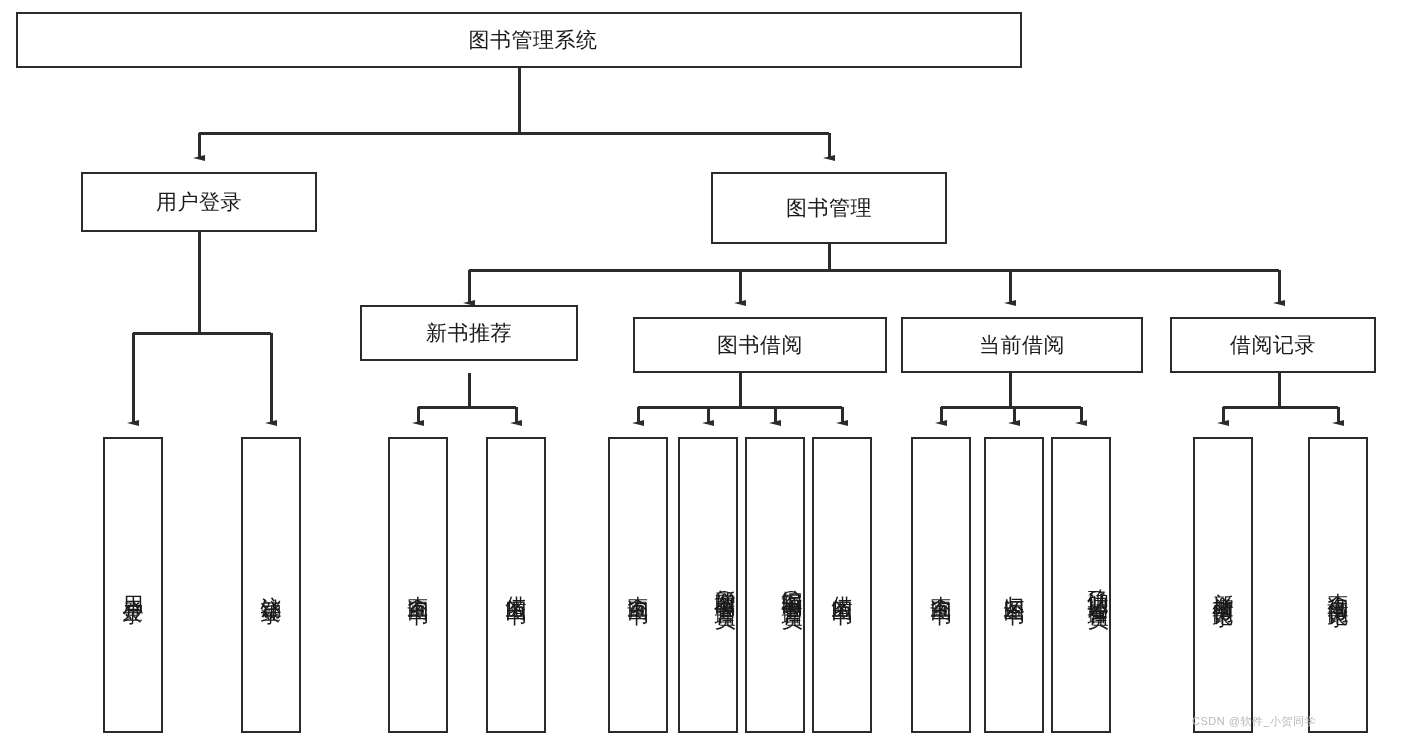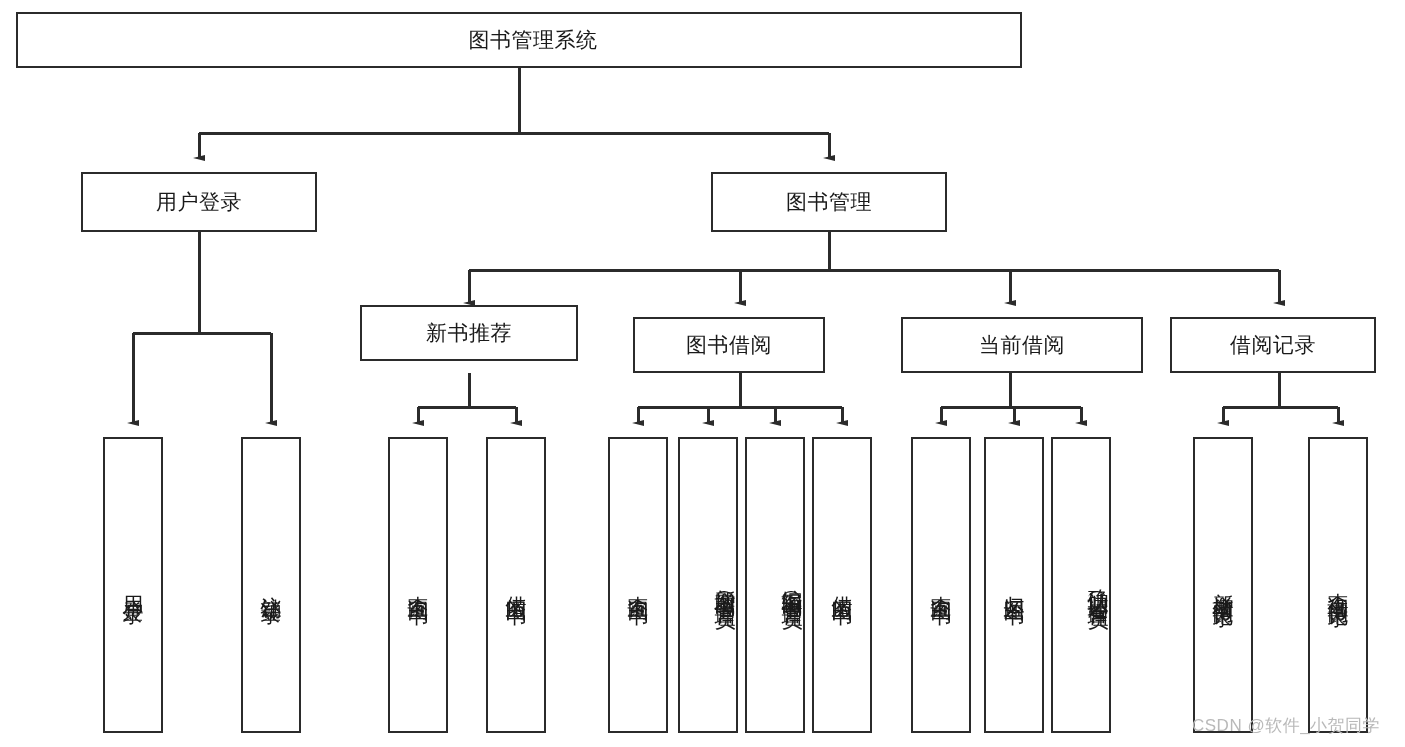--- a/index.html
+++ b/index.html
@@ -54,21 +54,21 @@
     display: block;
     white-space: nowrap;
   }
   .node.vertical .label {
     writing-mode: vertical-rl;
     text-orientation: upright;
   }
   .watermark {
     position: absolute;
     color: #b9b9b9;
-    font-size: 17px;
+    font-size: 11px;
     letter-spacing: 0.5px;
     white-space: nowrap;
     user-select: none;
   }
 </style>
 </head>
 <body>
 
 <div id="diagram-root">
 
@@ -122,28 +122,28 @@
     </g>
   </svg>
 
   <div class="node horizontal" style="left:16px; top:12px; width:1006px; height:56px;padding-left:28px;">
     <span class="label">图书管理系统</span>
   </div>
 
   <div class="node horizontal" style="left:81px; top:172px; width:236px; height:60px;">
     <span class="label">用户登录</span>
   </div>
-  <div class="node horizontal" style="left:711px; top:172px; width:236px; height:60px;">
+  <div class="node horizontal" style="left:711px; top:172px; width:236px; height:72px;">
     <span class="label">图书管理</span>
   </div>
 
   <div class="node horizontal" style="left:360px; top:305px; width:218px; height:56px;">
     <span class="label">新书推荐</span>
   </div>
-  <div class="node horizontal" style="left:633px; top:317px; width:192px; height:56px;">
+  <div class="node horizontal" style="left:633px; top:317px; width:254px; height:56px;">
     <span class="label">图书借阅</span>
   </div>
   <div class="node horizontal" style="left:901px; top:317px; width:242px; height:56px;">
     <span class="label">当前借阅</span>
   </div>
   <div class="node horizontal" style="left:1170px; top:317px; width:206px; height:56px;">
     <span class="label">借阅记录</span>
   </div>
 
   <div class="node vertical" style="left:103px; top:437px; width:60px; height:296px; align-items:center;">

